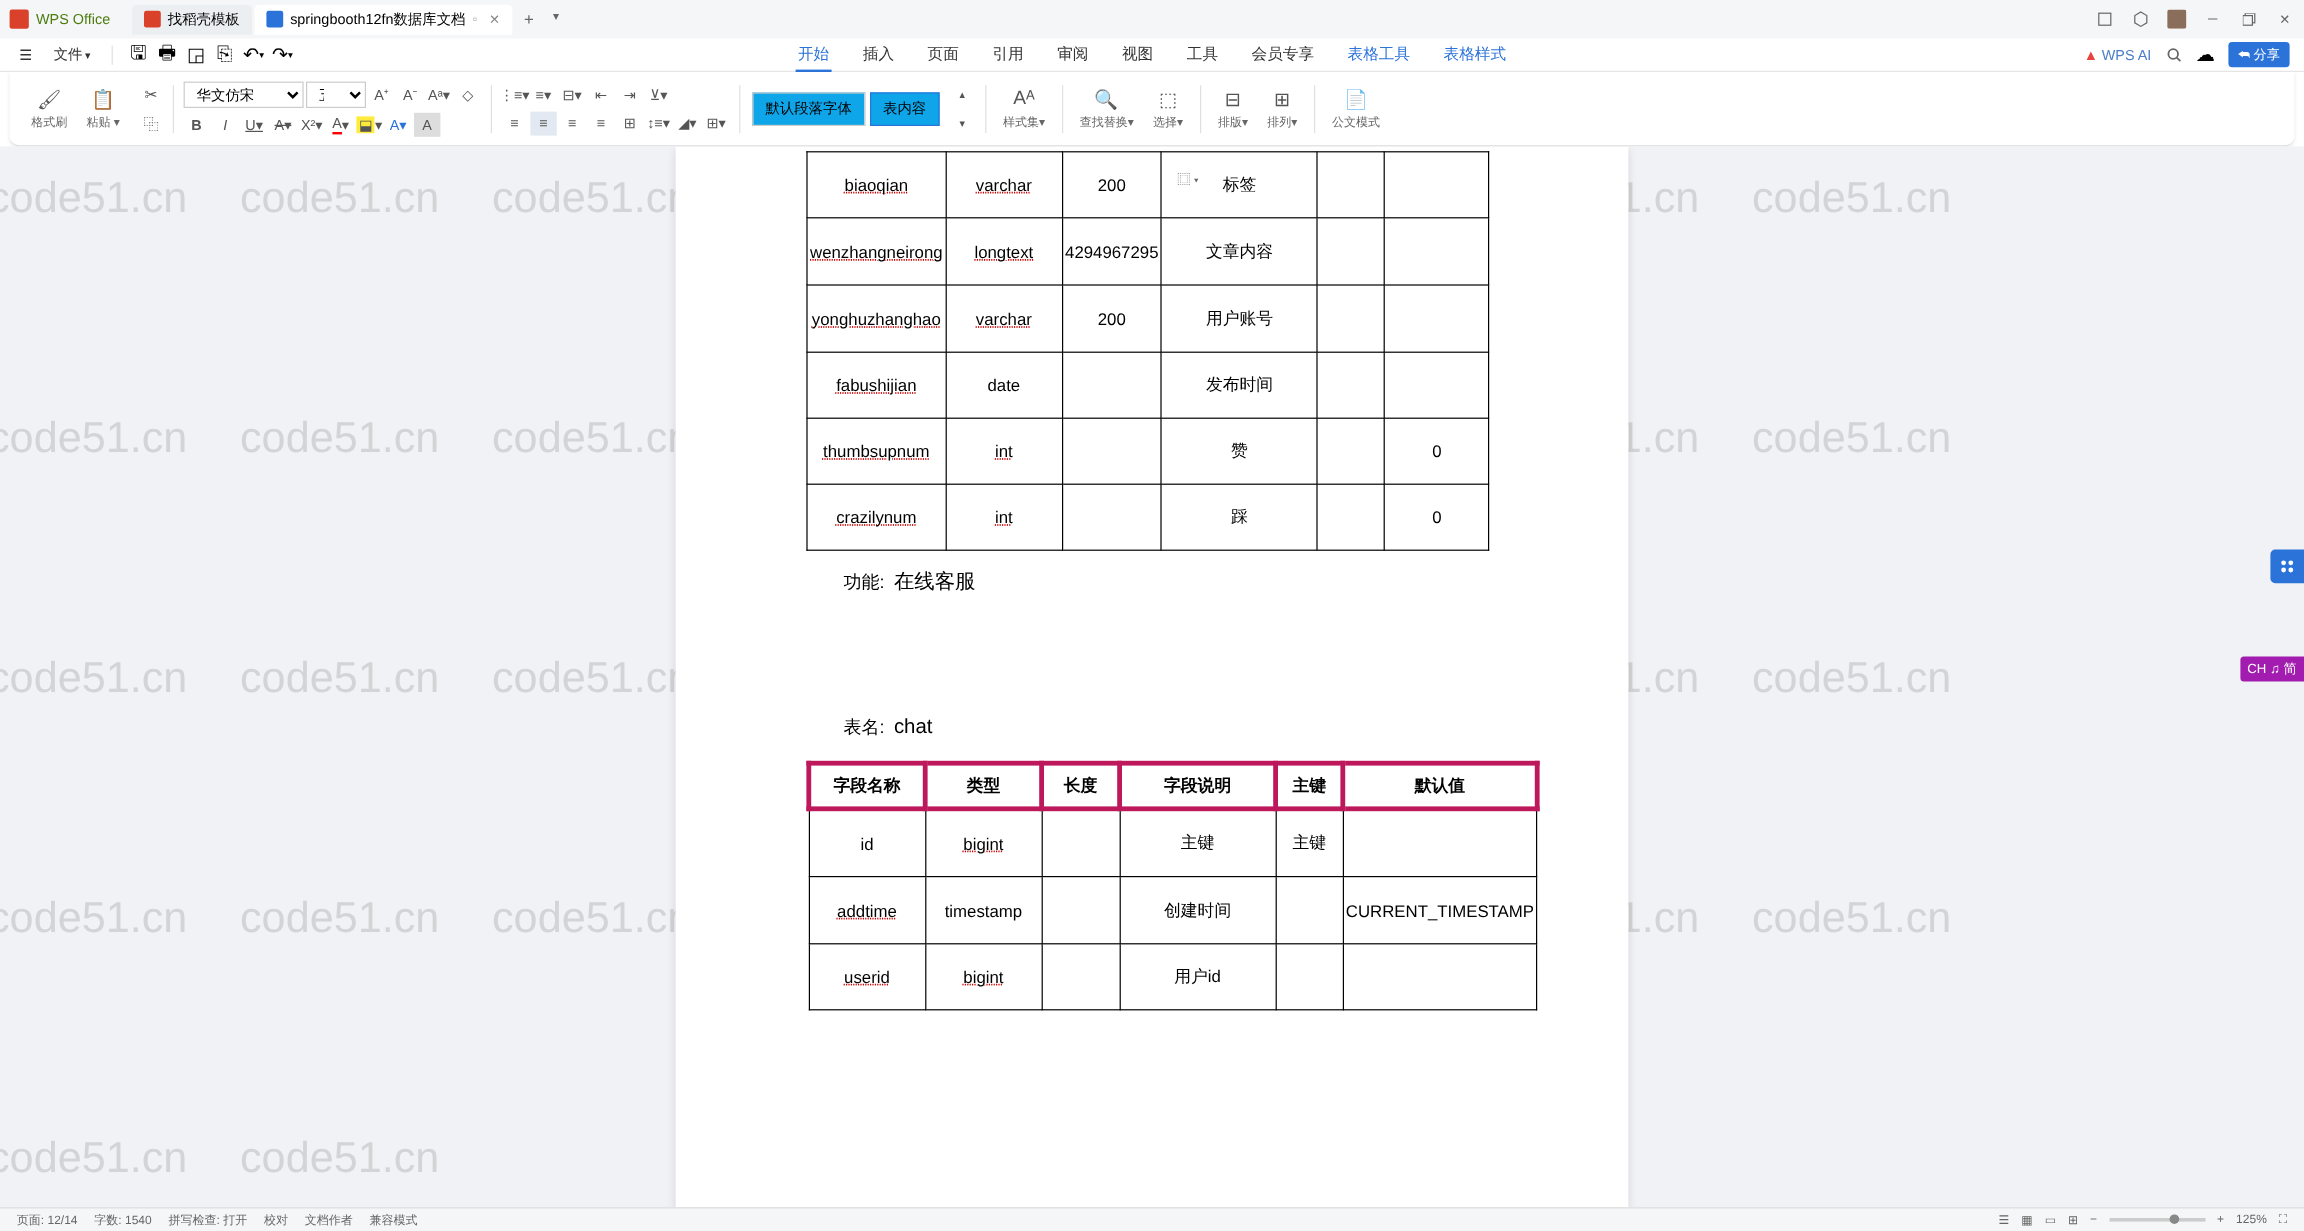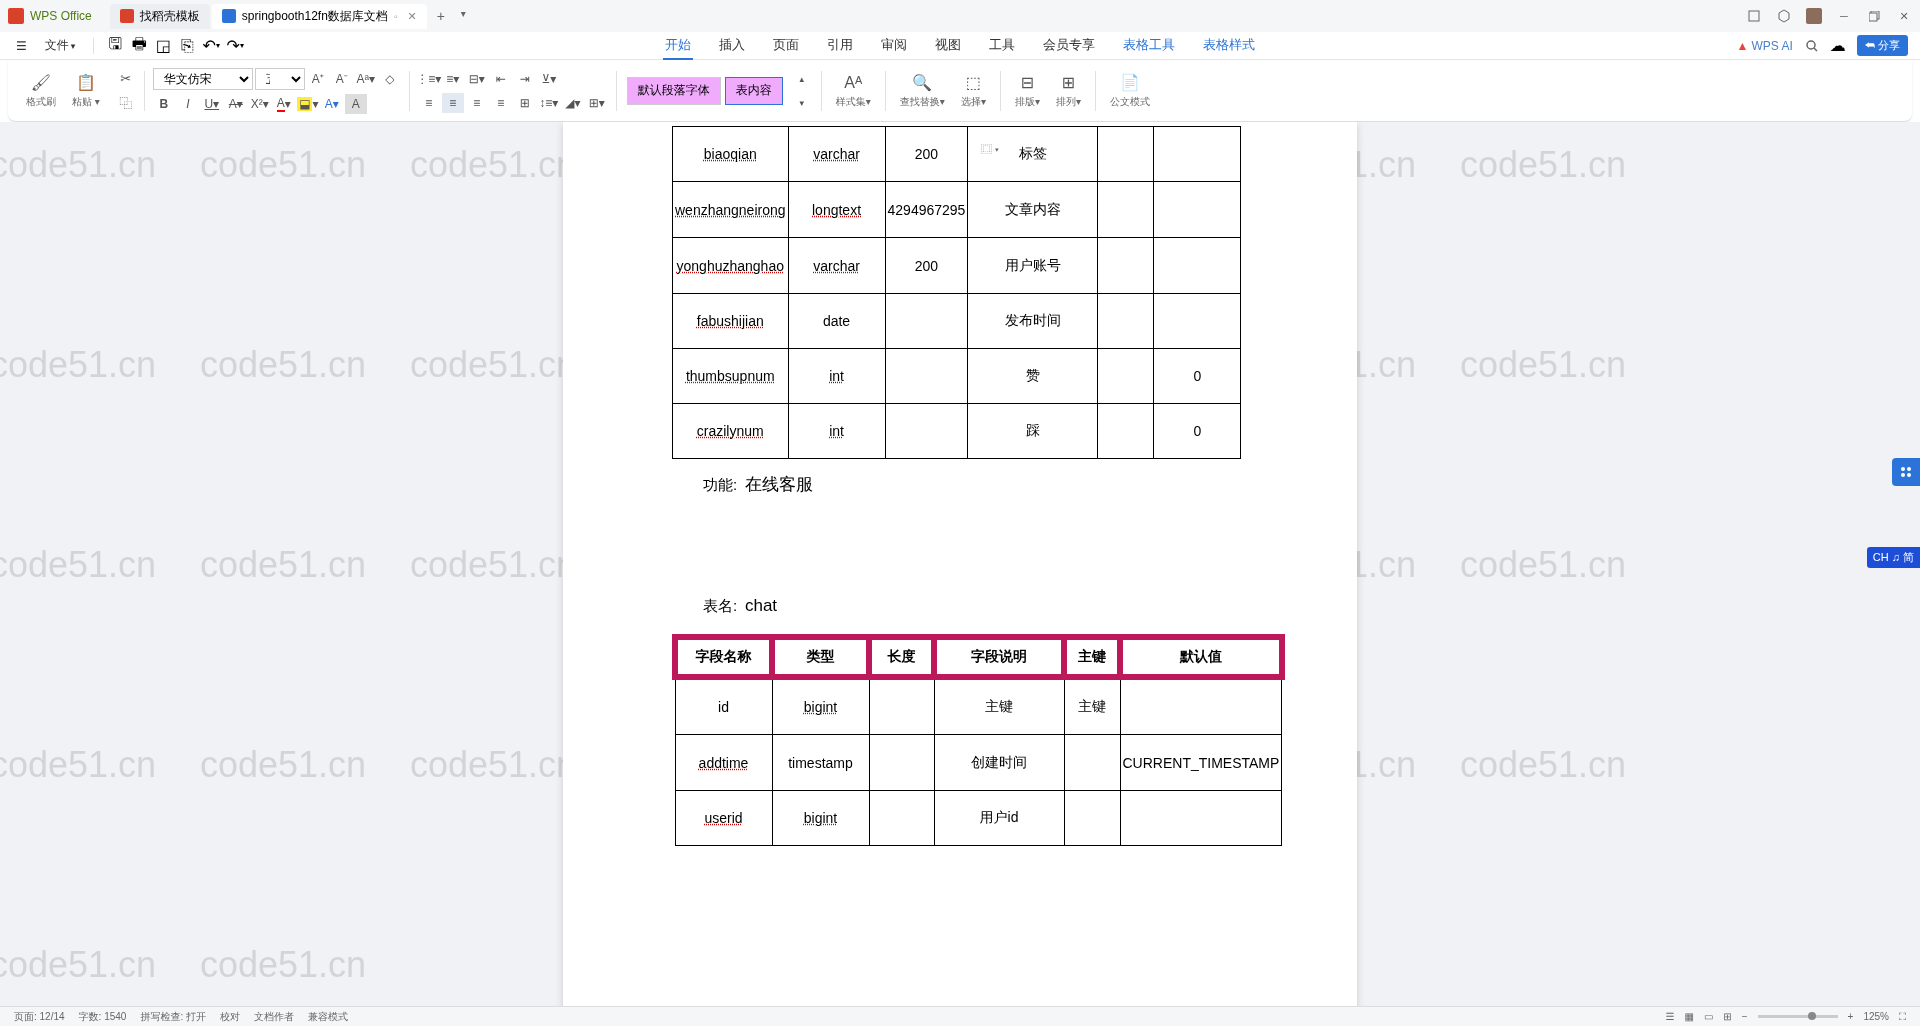--- a/index.html
+++ b/index.html
@@ -29,44 +29,44 @@
 .share-btn{background:#2b73d9;color:#fff;font-size:11px;padding:3px 8px;border-radius:3px;display:flex;align-items:center;gap:3px}
 .ribbon{height:62px;background:#fff;display:flex;align-items:center;padding:4px 12px;gap:4px;border-bottom:1px solid #ddd;border-radius:0 0 8px 8px;margin:0 8px;box-shadow:0 1px 3px rgba(0,0,0,0.08)}
 .ribbon-group{display:flex;flex-direction:column;align-items:center;gap:2px;padding:0 6px}
 .ribbon-ico{width:20px;height:20px;display:flex;align-items:center;justify-content:center;color:#555}
 .ribbon-lbl{font-size:10px;color:#666}
 .sep{width:1px;height:40px;background:#e0e0e0;margin:0 4px}
 .font-sel{border:1px solid #ccc;font-size:12px;padding:2px 18px 2px 6px;height:22px;background:#fff}
 .font-row{display:flex;gap:2px;align-items:center}
 .font-stack{display:flex;flex-direction:column;gap:4px}
 .fmt-btn{width:22px;height:20px;display:flex;align-items:center;justify-content:center;font-size:12px;color:#555}
-.style-box{border:1px solid #ccc;padding:4px 10px;font-size:12px;height:28px;display:flex;align-items:center;background:#f0abfc;margin:0 2px}
+.style-box{border:1px solid #ccc;padding:4px 10px;font-size:12px;height:28px;display:flex;align-items:center;background:#0ea5e9;margin:0 2px}
 .style-box.sel{border-color:#2b73d9}
 .workspace{position:absolute;top:122px;left:0;right:0;bottom:20px;background:#f0f2f5;overflow:hidden}
 .page{position:absolute;left:50%;transform:translateX(-50%);top:0;width:794px;background:#fff;box-shadow:0 2px 8px rgba(0,0,0,0.15);min-height:900px;padding-top:0}
 .page-nav{position:absolute;left:418px;top:20px;font-size:11px;color:#666;display:flex;align-items:center;gap:4px}
 .db-table{border-collapse:collapse;margin-left:109px;font-family:"Times New Roman","SimSun",serif}
 .db-table td{border:1px solid #000;text-align:center;font-size:14px;vertical-align:middle;padding:18px 2px}
 .db-table .c1{width:97px}
 .db-table .c2{width:97px}
 .db-table .c3{width:65px}
 .db-table .c4{width:130px}
 .db-table .c5{width:56px}
 .db-table .c6{width:87px}
-.db-table th{border:6px solid #be185d;text-align:center;font-size:14px;padding:8px 2px;font-weight:bold;font-family:"SimSun",serif}
+.db-table th{border:4px solid #be185d;text-align:center;font-size:14px;padding:8px 2px;font-weight:bold;font-family:"SimSun",serif}
 .ul-text{text-decoration:underline dotted;text-decoration-color:#c00}
 .doc-label{font-family:"SimSun",serif;font-size:15px;margin-left:140px;margin-top:30px}
 .doc-label span.val{font-size:17px;margin-left:4px}
 .watermark-layer{position:absolute;top:0;left:0;right:0;bottom:0;pointer-events:none;color:rgba(80,80,80,0.18);font-size:36px;font-family:Arial}
 .wm{position:absolute;white-space:nowrap}
 .overlay-red{position:absolute;color:#e60000;font-size:36px;font-weight:500;font-family:"SimSun",Arial;left:530px;top:400px;letter-spacing:2px;white-space:nowrap}
 .statusbar{position:absolute;bottom:0;left:0;right:0;height:20px;background:#f5f6f7;border-top:1px solid #ddd;display:flex;align-items:center;padding:0 14px;font-size:10px;color:#666;gap:14px}
 .statusbar .right{margin-left:auto;display:flex;gap:10px;align-items:center}
 .side-float{position:absolute;right:0;top:336px;width:28px;height:28px;background:#2b73d9;border-radius:4px 0 0 4px;display:flex;align-items:center;justify-content:center;color:#fff}
-.ime-float{position:absolute;right:0;top:425px;background:#1d4ed8;color:#fff;font-size:11px;padding:3px 6px;border-radius:3px 0 0 3px}
+.ime-float{position:absolute;right:0;top:425px;background:#a21caf;color:#fff;font-size:11px;padding:3px 6px;border-radius:3px 0 0 3px}
 .close-x{color:#888;font-size:11px;margin-left:4px}
 svg{display:block}
 </style>
 </head>
 <body>
 
 <div class="titlebar">
   <div class="titlebar-left">
     <div class="wps-logo"></div>
     <span class="wps-text">WPS Office</span>

